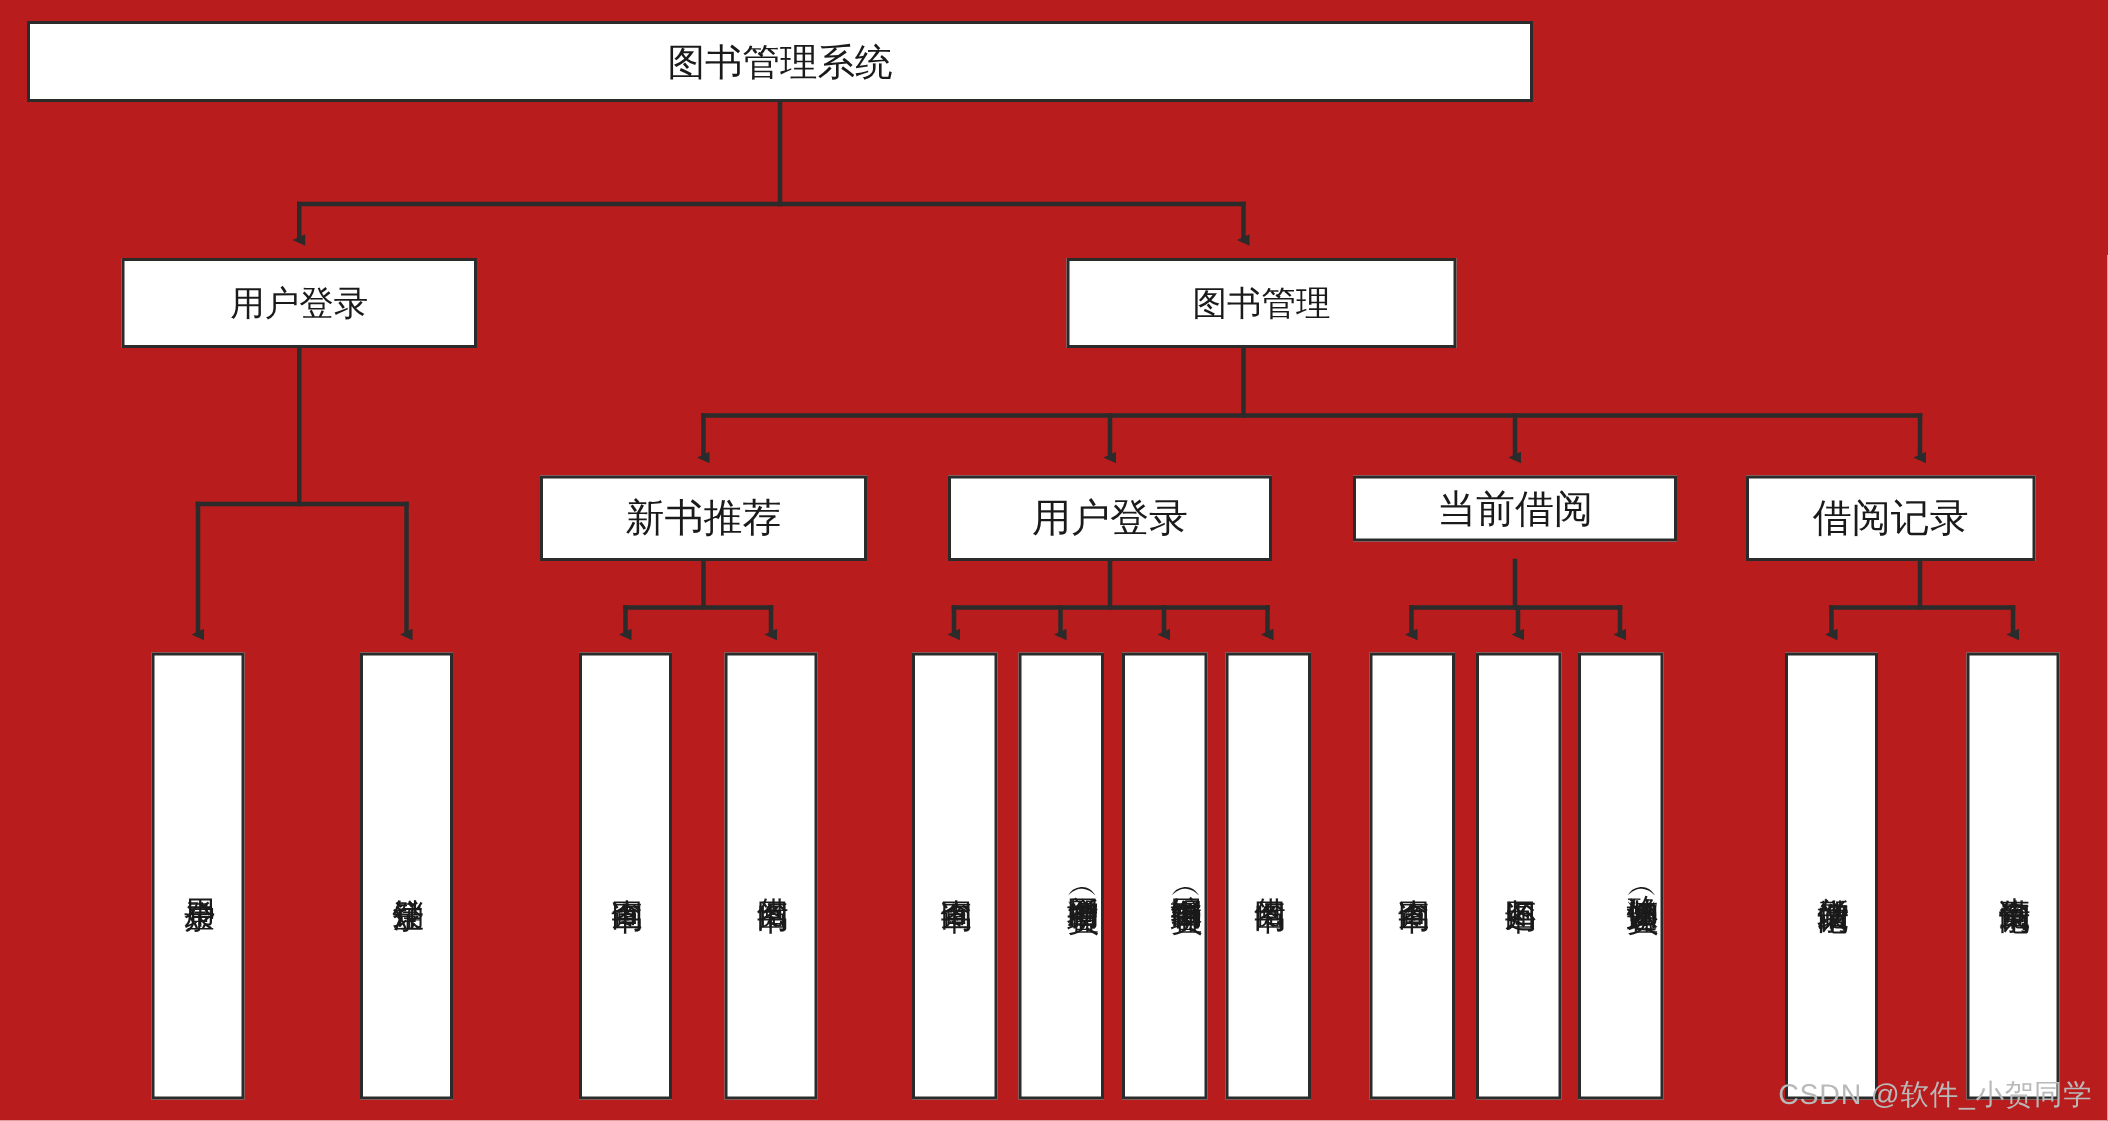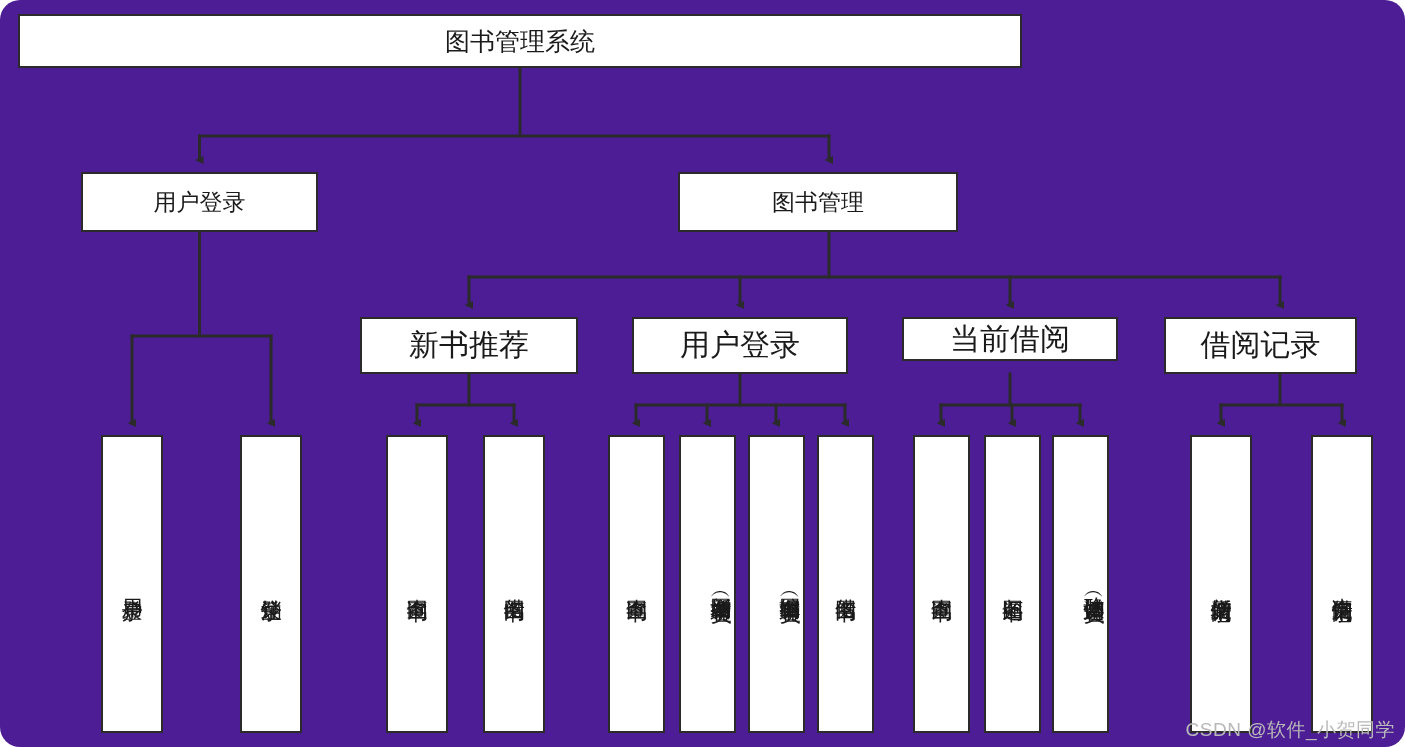--- a/index.html
+++ b/index.html
@@ -7,23 +7,22 @@
     padding: 0;
     background: #ffffff;
   }
   body {
     font-family: "Liberation Sans", "DejaVu Sans", sans-serif;
   }
   #canvas {
     position: relative;
     width: 1405px;
     height: 747px;
-    background: #4c1d95;
+    background: #b91c1c;
     overflow: hidden;
-    border-radius: 20px;
   }
   #edges {
     position: absolute;
     left: 0;
     top: 0;
     width: 1405px;
     height: 747px;
     pointer-events: none;
   }
   .node {
@@ -36,21 +35,21 @@
     justify-content: center;
     color: #1a1a1a;
   }
   .node.root {
     font-size: 25px;
   }
   .node.level2 {
     font-size: 23px;
   }
   .node.level3 {
-    font-size: 30px;
+    font-size: 26px;
   }
   .node.leaf {
     font-size: 21px;
     writing-mode: vertical-rl;
     text-orientation: upright;
     align-items: center;
     justify-content: center;
     line-height: 1.25;
     letter-spacing: 1px;
     padding: 6px 0;
@@ -128,21 +127,21 @@
     </g>
   </svg>
 
   <div class="node root" style="left: 18px; top: 14px; width: 1004px; height: 54px;">
     <span class="node-label">图书管理系统</span>
   </div>
 
   <div class="node level2" style="left: 81px; top: 172px; width: 237px; height: 60px;">
     <span class="node-label">用户登录</span>
   </div>
-  <div class="node level2" style="left: 678px; top: 172px; width: 280px; height: 60px;">
+  <div class="node level2" style="left: 711px; top: 172px; width: 260px; height: 60px;">
     <span class="node-label">图书管理</span>
   </div>
 
   <div class="node level3" style="left: 360px; top: 317px; width: 218px; height: 57px;">
     <span class="node-label">新书推荐</span>
   </div>
   <div class="node level3" style="left: 632px; top: 317px; width: 216px; height: 57px;">
     <span class="node-label">用户登录</span>
   </div>
   <div class="node level3" style="left: 902px; top: 317px; width: 216px; height: 44px;">

